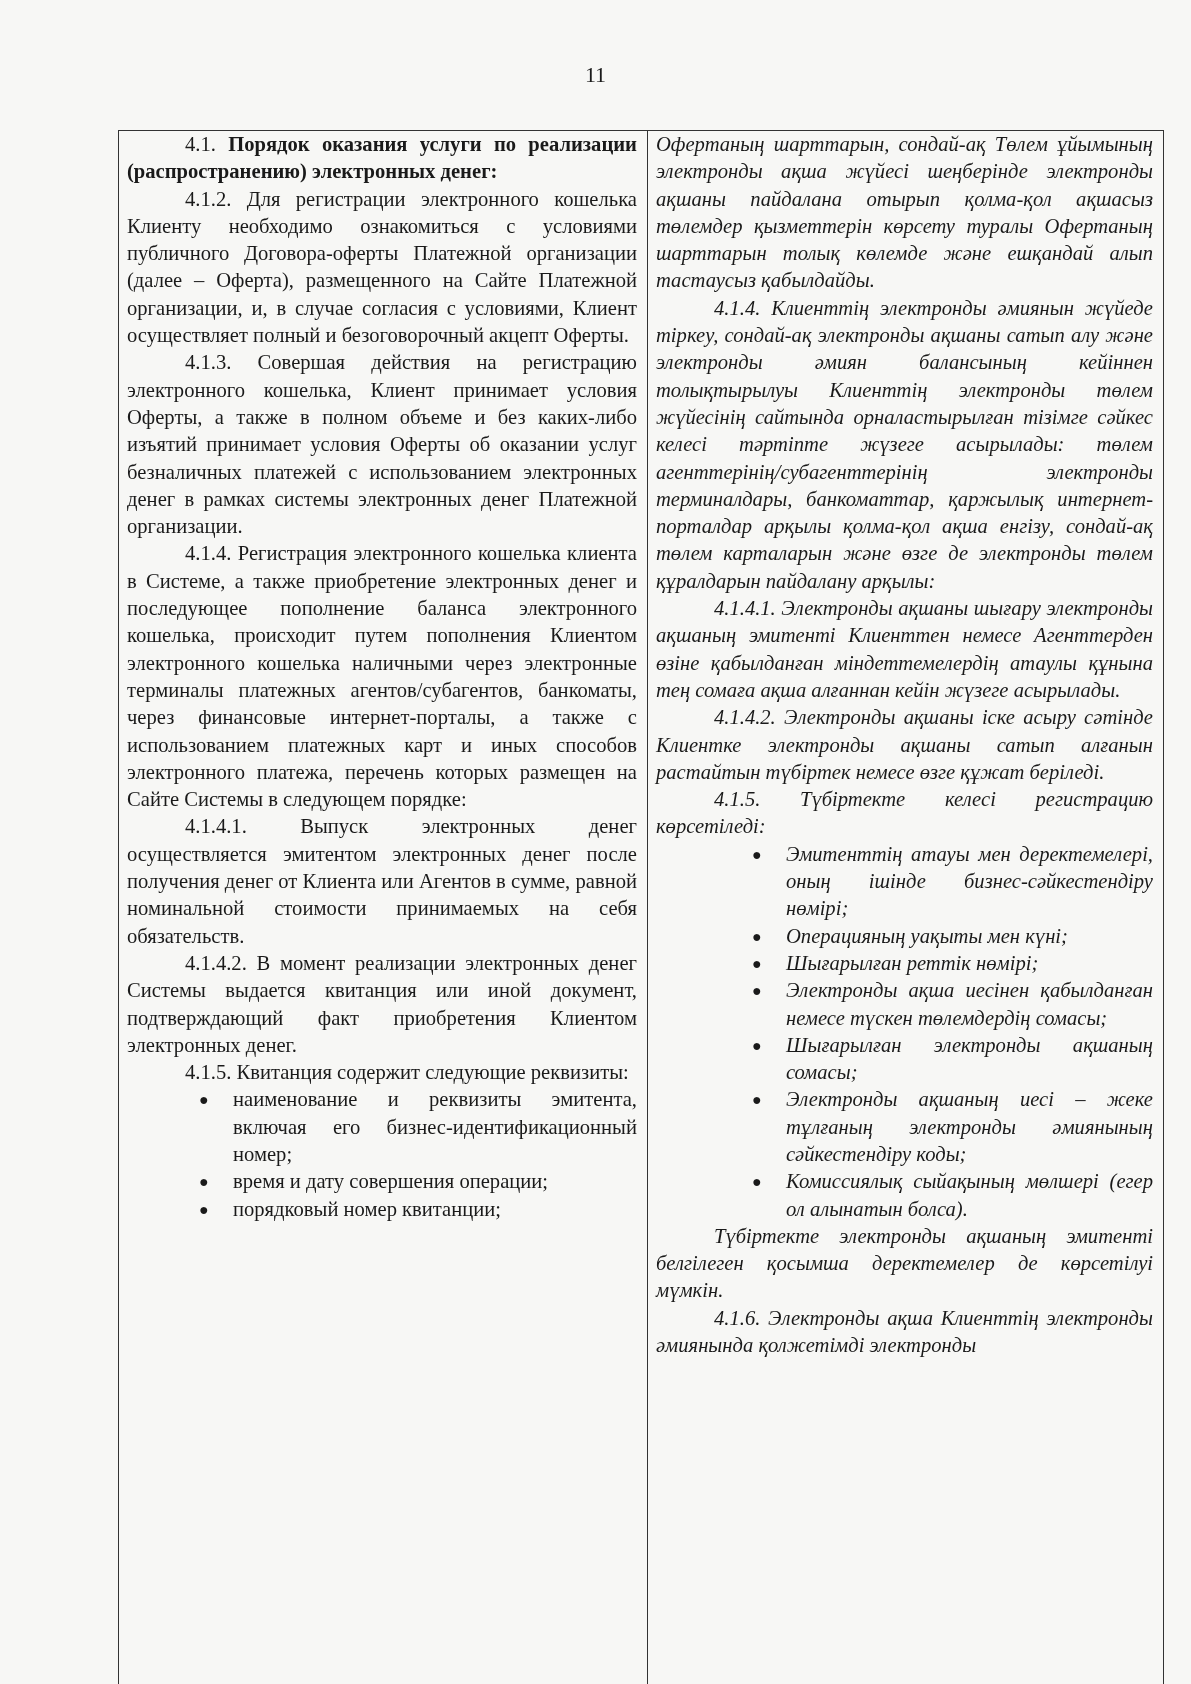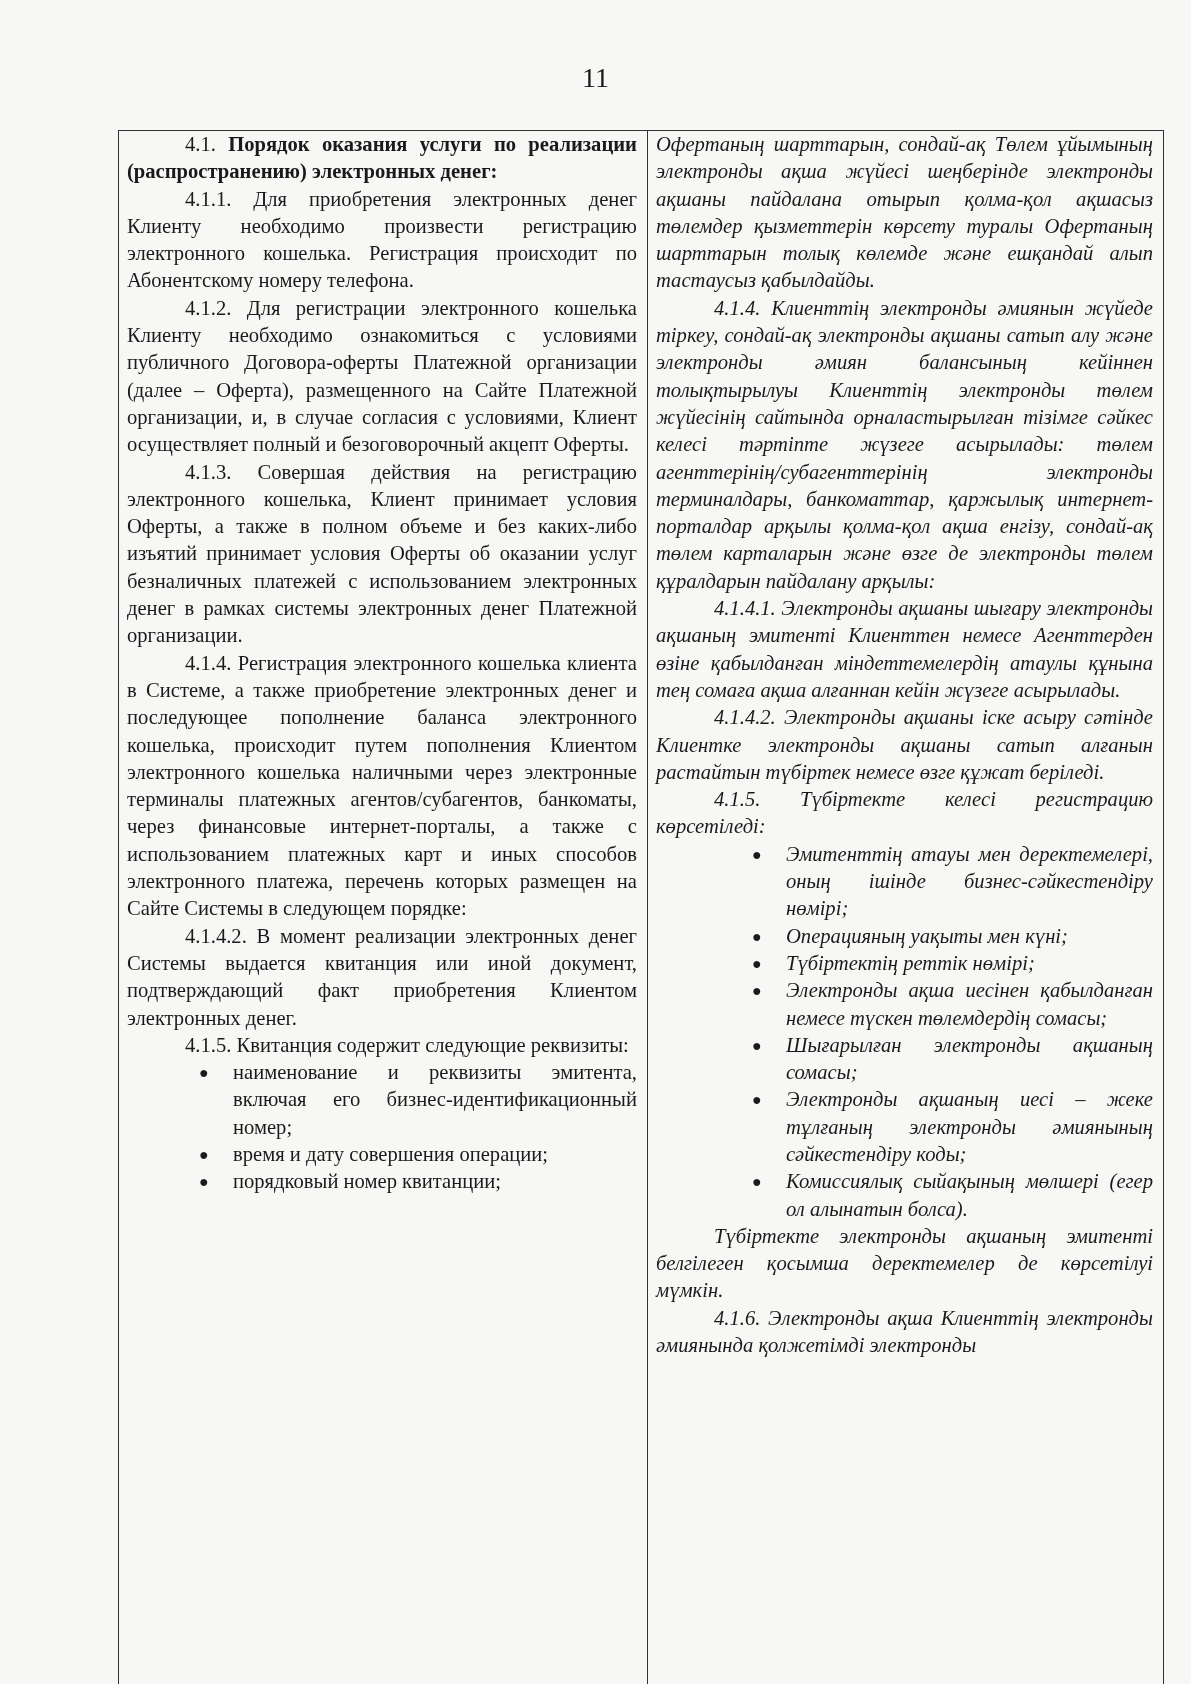--- a/index.html
+++ b/index.html
@@ -6,21 +6,21 @@
     body {
       width: 1191px; height: 1684px;
       background: #f7f7f5;
       font-family: "Liberation Serif", "DejaVu Serif", serif;
       color: #1a1a1a;
       position: relative;
       overflow: hidden;
     }
     .page-number {
       position: absolute; top: 62px; left: 0; width: 1191px;
-      text-align: center; font-size: 28px;
+      text-align: center; font-size: 22px;
     }
     .table {
       position: absolute; left: 118px; top: 130px;
       width: 1046px; height: 1672px;
       border: 1.5px solid #333;
       display: flex;
       box-sizing: border-box;
     }
     .col {
       box-sizing: border-box;
@@ -46,42 +46,42 @@
 <body>
 
 <div class="page-number">11</div>
 
 <div class="table">
   <div class="col col-left">
     <p class="ind">
       <span>4.1.</span>
       <b>Порядок оказания услуги по реализации (распространению) электронных денег:</b>
     </p>
-    <p class="ind">4.1.1. Для приобретения электронных денег Клиенту необходимо произвести регистрацию электронного кошелька. Регистрация происходит по Абонентскому номеру телефона.</p>
     <p class="ind">4.1.2. Для регистрации электронного кошелька Клиенту необходимо ознакомиться с условиями публичного Договора-оферты Платежной организации (далее – Оферта), размещенного на Сайте Платежной организации, и, в случае согласия с условиями, Клиент осуществляет полный и безоговорочный акцепт Оферты.</p>
     <p class="ind">4.1.3. Совершая действия на регистрацию электронного кошелька, Клиент принимает условия Оферты, а также в полном объеме и без каких-либо изъятий принимает условия Оферты об оказании услуг безналичных платежей с использованием электронных денег в рамках системы электронных денег Платежной организации.</p>
     <p class="ind">4.1.4. Регистрация электронного кошелька клиента в Системе, а также приобретение электронных денег и последующее пополнение баланса электронного кошелька, происходит путем пополнения Клиентом электронного кошелька наличными через электронные терминалы платежных агентов/субагентов, банкоматы, через финансовые интернет-порталы, а также с использованием платежных карт и иных способов электронного платежа, перечень которых размещен на Сайте Системы в следующем порядке:</p>
+    <p class="ind">4.1.4.1. Выпуск электронных денег осуществляется эмитентом электронных денег после получения денег от Клиента или Агентов в сумме, равной номинальной стоимости принимаемых на себя обязательств.</p>
     <p class="ind">4.1.4.2. В момент реализации электронных денег Системы выдается квитанция или иной документ, подтверждающий факт приобретения Клиентом электронных денег.</p>
     <p class="ind">4.1.5. Квитанция содержит следующие реквизиты:</p>
     <ul>
       <li><span class="bullet">●</span><span>наименование и реквизиты эмитента, включая его бизнес-идентификационный номер;</span></li>
       <li><span class="bullet">●</span><span>время и дату совершения операции;</span></li>
       <li><span class="bullet">●</span><span>порядковый номер квитанции;</span></li>
     </ul>
   </div>
   <div class="col col-right">
     <p>Офертаның шарттарын, сондай-ақ Төлем ұйымының электронды ақша жүйесі шеңберінде электронды ақшаны пайдалана отырып қолма-қол ақшасыз төлемдер қызметтерін көрсету туралы Офертаның шарттарын толық көлемде және ешқандай алып тастаусыз қабылдайды.</p>
     <p class="ind">4.1.4. Клиенттің электронды әмиянын жүйеде тіркеу, сондай-ақ электронды ақшаны сатып алу және электронды әмиян балансының кейіннен толықтырылуы Клиенттің электронды төлем жүйесінің сайтында орналастырылған тізімге сәйкес келесі тәртіпте жүзеге асырылады: төлем агенттерінің/субагенттерінің электронды терминалдары, банкоматтар, қаржылық интернет-порталдар арқылы қолма-қол ақша енгізу, сондай-ақ төлем карталарын және өзге де электронды төлем құралдарын пайдалану арқылы:</p>
     <p class="ind">4.1.4.1. Электронды ақшаны шығару электронды ақшаның эмитенті Клиенттен немесе Агенттерден өзіне қабылданған міндеттемелердің атаулы құнына тең сомаға ақша алғаннан кейін жүзеге асырылады.</p>
     <p class="ind">4.1.4.2. Электронды ақшаны іске асыру сәтінде Клиентке электронды ақшаны сатып алғанын растайтын түбіртек немесе өзге құжат беріледі.</p>
     <p class="ind">4.1.5. Түбіртекте келесі регистрацию көрсетіледі:</p>
     <ul>
       <li><span class="bullet">●</span><span>Эмитенттің атауы мен деректемелері, оның ішінде бизнес-сәйкестендіру нөмірі;</span></li>
       <li><span class="bullet">●</span><span>Операцияның уақыты мен күні;</span></li>
-      <li><span class="bullet">●</span><span>Түбіртектің реттік нөмірі;</span></li>
+      <li><span class="bullet">●</span><span>Шығарылған реттік нөмірі;</span></li>
       <li><span class="bullet">●</span><span>Электронды ақша иесінен қабылданған немесе түскен төлемдердің сомасы;</span></li>
       <li><span class="bullet">●</span><span>Шығарылған электронды ақшаның сомасы;</span></li>
       <li><span class="bullet">●</span><span>Электронды ақшаның иесі – жеке тұлғаның электронды әмиянының сәйкестендіру коды;</span></li>
       <li><span class="bullet">●</span><span>Комиссиялық сыйақының мөлшері (егер ол алынатын болса).</span></li>
     </ul>
     <p class="ind">Түбіртекте электронды ақшаның эмитенті белгілеген қосымша деректемелер де көрсетілуі мүмкін.</p>
     <p class="ind">4.1.6. Электронды ақша Клиенттің электронды әмиянында қолжетімді электронды</p>
   </div>
 </div>
 

